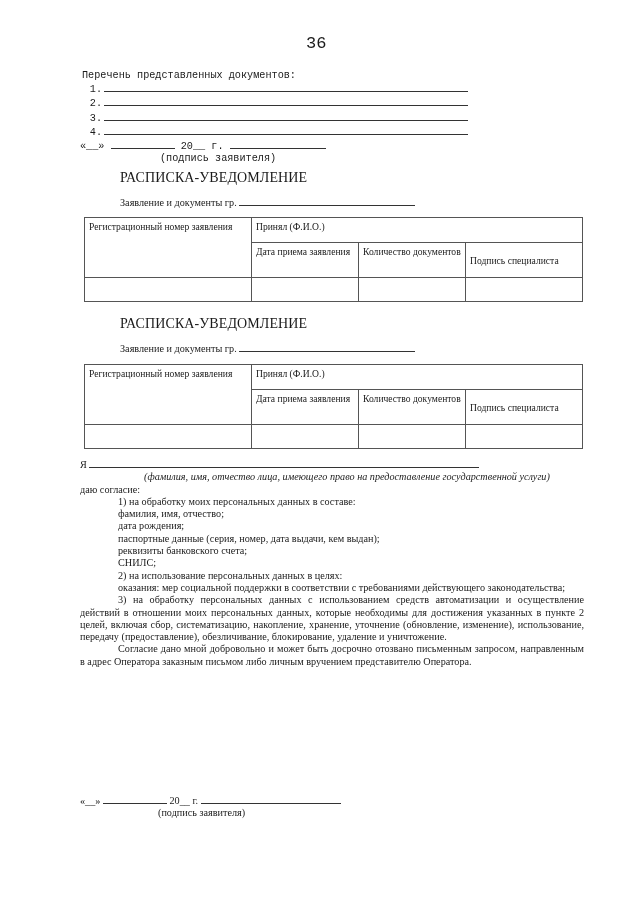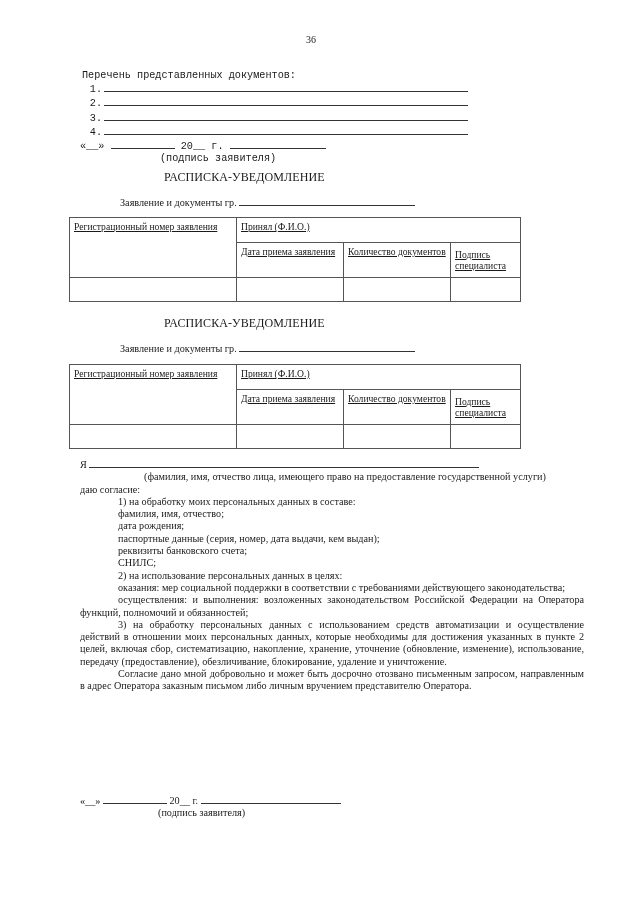--- a/index.html
+++ b/index.html
@@ -1,27 +1,27 @@
 <!DOCTYPE html>
 <html><head>
 <meta charset="utf-8">
 <style>
   html, body { margin: 0; padding: 0; background: #ffffff; }
   body { width: 640px; height: 905px; position: relative; overflow: hidden;
          font-family: "Liberation Serif", "DejaVu Serif", serif; color: #1a1a1a; font-size: 10.2px; }
   .abs { position: absolute; }
-  .pagenum { left: 306px; top: 34px; font-size: 10px; }
+  .pagenum { left: 306px; top: 34px; font-size: 17px; font-family: Liberation Mono, monospace; }
   .line { display: inline-block; border-bottom: 1px solid #333; vertical-align: baseline; height: 9px; }
   .doclist { left: 82px; top: 70px; line-height: 12.2px; font-family: Liberation Mono, monospace; }
   .doclist .row { white-space: nowrap; }
   .doclist .num { display: inline-block; width: 20px; text-align: right; margin-right: 2px; }
   .sig { white-space: nowrap; }
   .sigcap { padding-left: 78px; }
-  .heading { font-size: 12px; letter-spacing: 0.1px; margin-left: 44px; }
-  table.receipt { border-collapse: collapse; position: absolute; left: 69px; width: 452px; font-size: 9.6px; text-decoration: underline; }
+  .heading { font-size: 14px; letter-spacing: 0.1px; }
+  table.receipt { border-collapse: collapse; position: absolute; left: 84px; width: 499px; font-size: 9.6px; }
   table.receipt td { border: 1px solid #555; vertical-align: top; padding: 3px 4px; line-height: 11px; }
   .consent { left: 80px; width: 504px; top: 458px; line-height: 12.3px; text-align: justify; }
   .consent p { margin: 0; }
   .ind1 { padding-left: 38px; }
   .ind2 { text-indent: 38px; }
 </style>
 </head>
 <body>
 
 <div class="abs pagenum">36</div>
@@ -89,31 +89,30 @@
     <td></td>
   </tr>
 </tbody>
   </table>
 
 <div class="abs consent">
   <p class="sig">
     <span>Я</span>
     <span class="line" style="width:390px"></span>
   </p>
-  <p style="padding-left:64px; white-space:nowrap;">(фамилия, имя, отчество лица, имеющего право на предоставление государственной услуги)</p>
+  <p style="padding-left:64px; white-space:nowrap;font-style:italic;">(фамилия, имя, отчество лица, имеющего право на предоставление государственной услуги)</p>
   <p>даю согласие:</p>
   <p class="ind1">1) на обработку моих персональных данных в составе:</p>
   <p class="ind1">фамилия, имя, отчество;</p>
   <p class="ind1">дата рождения;</p>
   <p class="ind1">паспортные данные (серия, номер, дата выдачи, кем выдан);</p>
   <p class="ind1">реквизиты банковского счета;</p>
   <p class="ind1">СНИЛС;</p>
   <p class="ind1">2) на использование персональных данных в целях:</p>
   <p class="ind1" style="white-space:nowrap;">оказания: мер социальной поддержки в соответствии с требованиями действующего законодательства;</p>
-  <p class="ind2">осуществления: и выполнения: возложенных законодательством Российской Федерации на Оператора функций, полномочий и обязанностей;</p>
   <p class="ind2">3) на обработку персональных данных с использованием средств автоматизации и осуществление действий в отношении моих персональных данных, которые необходимы для достижения указанных в пункте 2 целей, включая сбор, систематизацию, накопление, хранение, уточнение (обновление, изменение), использование, передачу (предоставление), обезличивание, блокирование, удаление и уничтожение.</p>
   <p class="ind2">Согласие дано мной добровольно и может быть досрочно отозвано письменным запросом, направленным в адрес Оператора заказным письмом либо личным вручением представителю Оператора.</p>
 </div>
 
 <div class="abs" style="left:80px; top:794px; line-height:12.3px;">
   <div class="sig">
     <span>«__»</span>
     <span class="line" style="width:64px"></span>
     <span>20__ г.</span>
     <span class="line" style="width:140px"></span>

